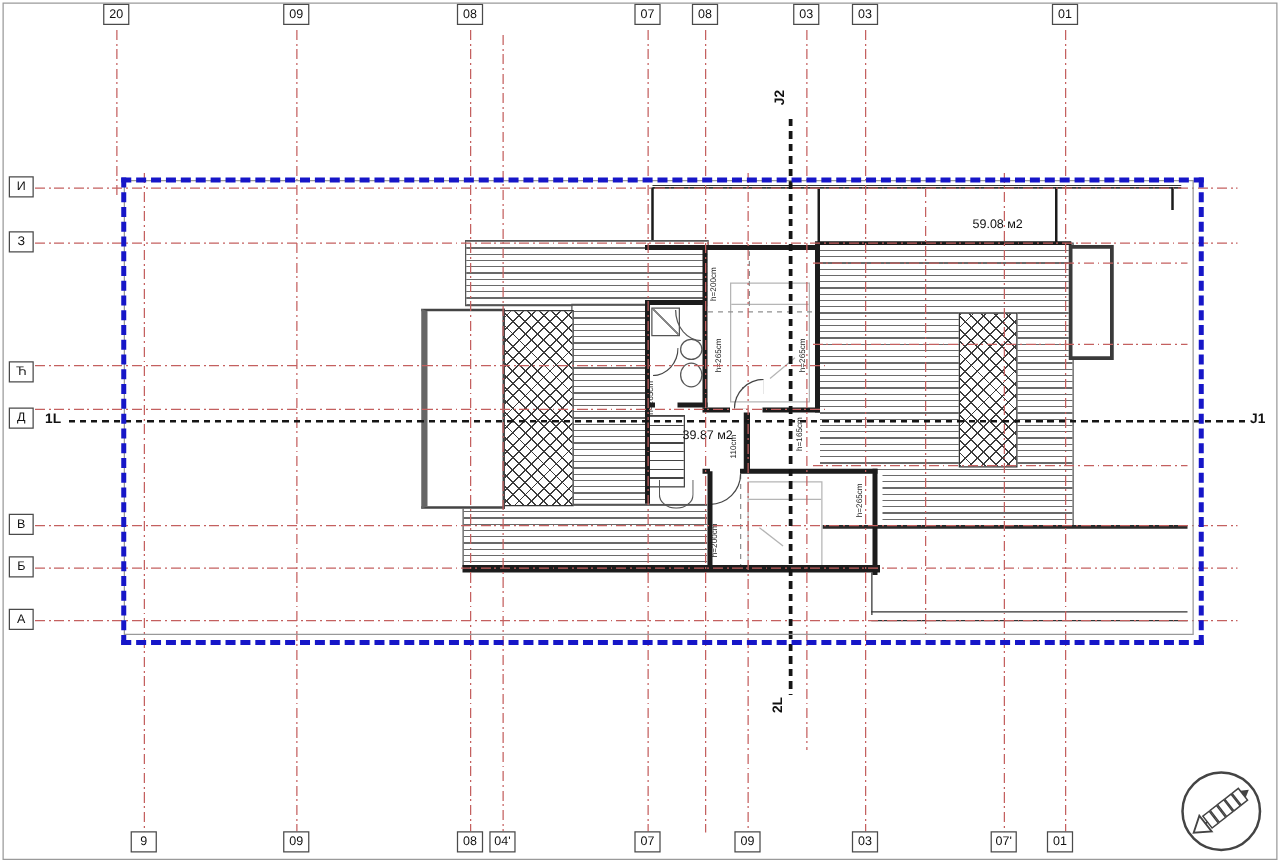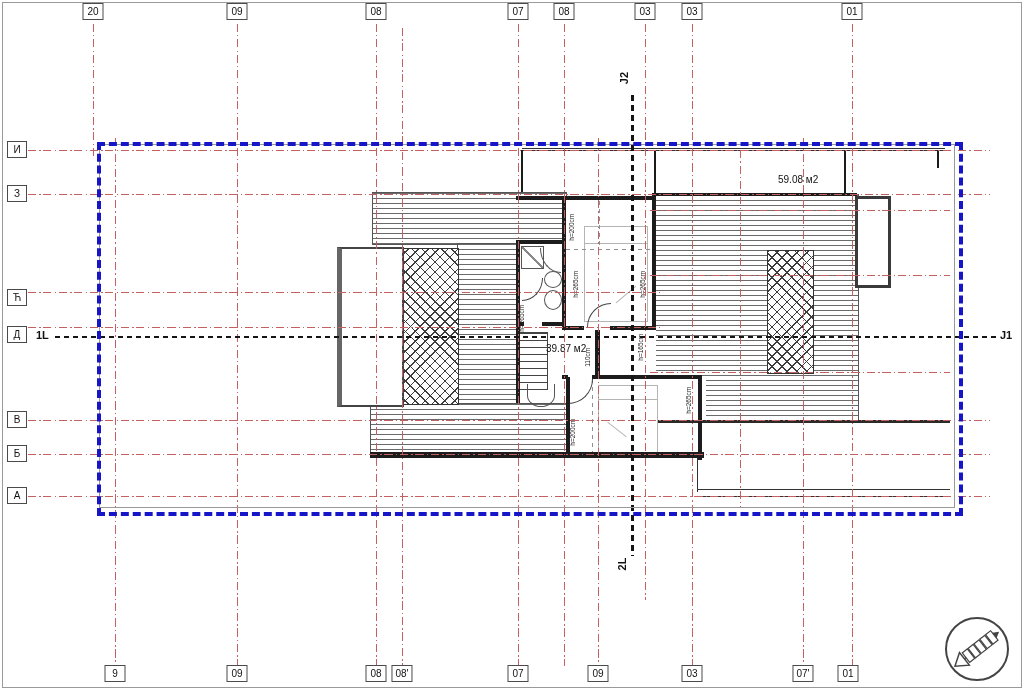--- a/index.html
+++ b/index.html
@@ -168,21 +168,21 @@
   <div class="gbox" style="left:376px;top:3px;">08</div>
   <div class="gbox" style="left:518px;top:3px;">07</div>
   <div class="gbox" style="left:564px;top:3px;">08</div>
   <div class="gbox" style="left:645px;top:3px;">03</div>
   <div class="gbox" style="left:692px;top:3px;">03</div>
   <div class="gbox" style="left:852px;top:3px;">01</div>
 
   <div class="gbox" style="left:115px;top:665px;">9</div>
   <div class="gbox" style="left:237px;top:665px;">09</div>
   <div class="gbox" style="left:376px;top:665px;">08</div>
-  <div class="gbox" style="left:402px;top:665px;">08'</div>
+  <div class="gbox" style="left:402px;top:665px;">04'</div>
   <div class="gbox" style="left:518px;top:665px;">07</div>
   <div class="gbox" style="left:598px;top:665px;">09</div>
   <div class="gbox" style="left:692px;top:665px;">03</div>
   <div class="gbox" style="left:803px;top:665px;">07'</div>
   <div class="gbox" style="left:848px;top:665px;">01</div>
 
   <div class="lbox" style="top:141px;">И</div>
   <div class="lbox" style="top:185px;">З</div>
   <div class="lbox" style="top:289px;">Ћ</div>
   <div class="lbox" style="top:326px;">Д</div>

